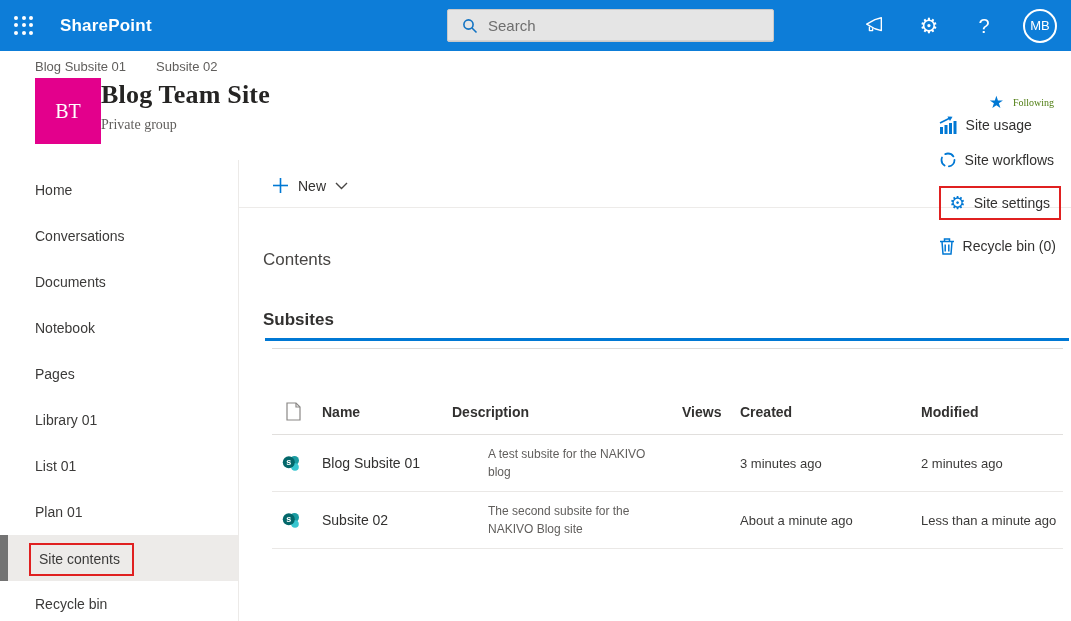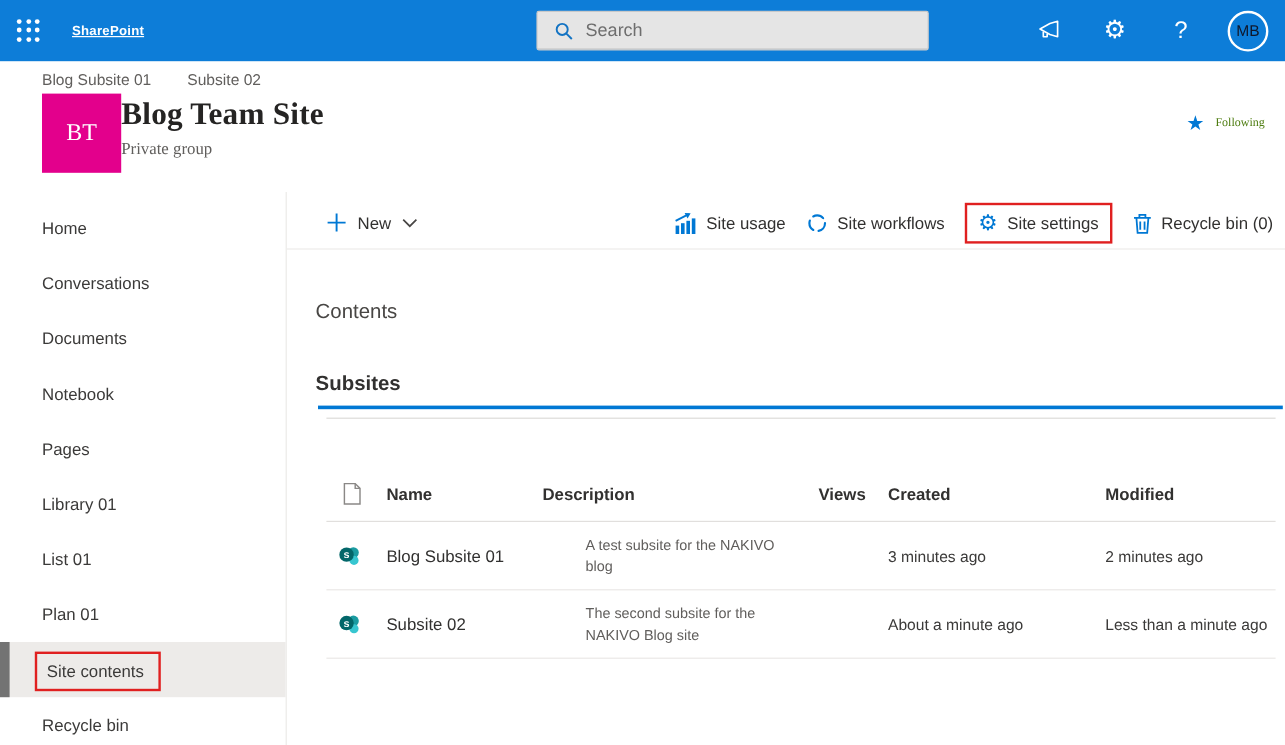--- a/index.html
+++ b/index.html
@@ -4,29 +4,29 @@
 <style>
   * { margin: 0; padding: 0; box-sizing: border-box; }
   html, body { background: #fff; }
   body { font-family: "Liberation Sans", sans-serif; }
   .page { position: relative; width: 1071px; height: 621px; overflow: hidden; background: #fff; }
 
   
   .suitebar { position: relative; height: 51px; background: #0d7dd8; display: flex; align-items: center; padding: 0 14px 0 12px; }
   .waffle { width: 24px; height: 24px; display: grid; grid-template-columns: repeat(3,1fr); grid-template-rows: repeat(3,1fr); gap: 3px; padding: 2px; cursor: pointer; }
   .waffle span { width: 4px; height: 4px; background: #fff; border-radius: 50%; }
-  .app-name { color: #fff; font-size: 11px; font-weight: bold; margin-left: 24px; letter-spacing: .2px; text-decoration: underline; }
+  .app-name { color: #fff; font-size: 17px; font-weight: bold; margin-left: 24px; letter-spacing: .2px; }
   .searchbox { position: absolute; left: 447px; top: 9px; width: 327px; height: 33px; background: #e5e5e5; border: 1px solid #c9c9c9; border-radius: 2px; display: flex; align-items: center; padding-left: 14px; box-shadow: inset 0 -1px 0 rgba(0,0,0,.08); }
   .searchbox input { border: none; background: transparent; outline: none; font-size: 15px; color: #444; width: 250px; margin-left: 10px; font-family: "Liberation Sans", sans-serif; }
   .searchbox input::placeholder { color: #6e6e6e; }
   .suite-right { margin-left: auto; display: flex; align-items: center; gap: 31px; }
   .suite-icon { color: #fff; display: flex; align-items: center; justify-content: center; width: 24px; height: 24px; cursor: pointer; }
   .gear-glyph { font-size: 21px; line-height: 1; }
   .help-glyph { font-size: 20px; line-height: 1; font-family: "Liberation Sans", sans-serif; }
-  .avatar { width: 34px; height: 34px; border: 2px solid #fff; border-radius: 50%; color: #0f172a; font-size: 13px; display: flex; align-items: center; justify-content: center; cursor: pointer; margin-left: -4px; }
+  .avatar { width: 34px; height: 34px; border: 2px solid #fff; border-radius: 50%; color: #ffffff; font-size: 13px; display: flex; align-items: center; justify-content: center; cursor: pointer; margin-left: -4px; }
 
   
   .breadcrumb { display: flex; gap: 30px; padding: 8px 0 0 35px; height: 25px; }
   .breadcrumb a { font-size: 13px; color: #605e5c; text-decoration: none; cursor: pointer; }
 
   
   .site-header { display: flex; align-items: flex-start; padding: 2px 17px 0 35px; height: 84px; font-family: Liberation Serif, serif; }
   .site-logo { width: 66px; height: 66px; background: #e3008c; color: #fff; font-size: 20px; display: flex; align-items: center; justify-content: center; flex: none; }
   .site-meta { padding-top: 2px; }
   .site-title { font-size: 26px; font-weight: bold; color: #252423; letter-spacing: .2px; }
@@ -42,21 +42,21 @@
   .sidebar { width: 239px; flex: none; border-right: 1px solid #eceae8; padding-top: 7px; }
   .nav-item { height: 46px; line-height: 46px; padding-left: 35px; font-size: 14px; color: #3b3a39; cursor: pointer; white-space: nowrap; }
   .nav-item.active { background: #edebe9; border-left: 8px solid #737373; padding-left: 31px; }
   .annot-box-inline { display: inline-block; border: 2px solid #e02020; padding: 0 12px 0 8px; margin-left: -10px; line-height: 29px; height: 33px; vertical-align: middle; }
 
   
   .content { flex: 1; min-width: 0; }
   .toolbar { height: 48px; display: flex; align-items: center; padding: 4px 10px 0 33px; border-bottom: 1px solid #edebe9; }
   .new-button { display: flex; align-items: center; gap: 9px; cursor: pointer; }
   .new-label { font-size: 14px; color: #323130; }
-  .toolbar-right { margin-left: auto; display: flex; align-items: center; gap: 17px; }
+  .toolbar-right { margin-left: auto; display: flex; align-items: flex-start; gap: 17px; flex-direction: column; }
   .tb-action { display: flex; align-items: center; gap: 8px; cursor: pointer; font-size: 14px; color: #323130; white-space: nowrap; }
   .tb-action.annotated { border: 2px solid #e02020; padding: 6px 9px; }
 
   
   .tabs { display: flex; gap: 29px; margin: 42px 0 0 24px; flex-direction: column; }
   .tab { font-size: 17px; color: #484644; cursor: pointer; padding-bottom: 11px; position: relative; }
   .tab.active { color: #323130; font-weight: bold; }
   .tab.active::after { content: ""; position: absolute; left: 2px; right: 2px; bottom: 0; height: 3px; background: #0078d4; }
   .tabs-divider { border: none; border-top: 1px solid #dddbd9; margin: 7px 8px 0 33px; }
 

